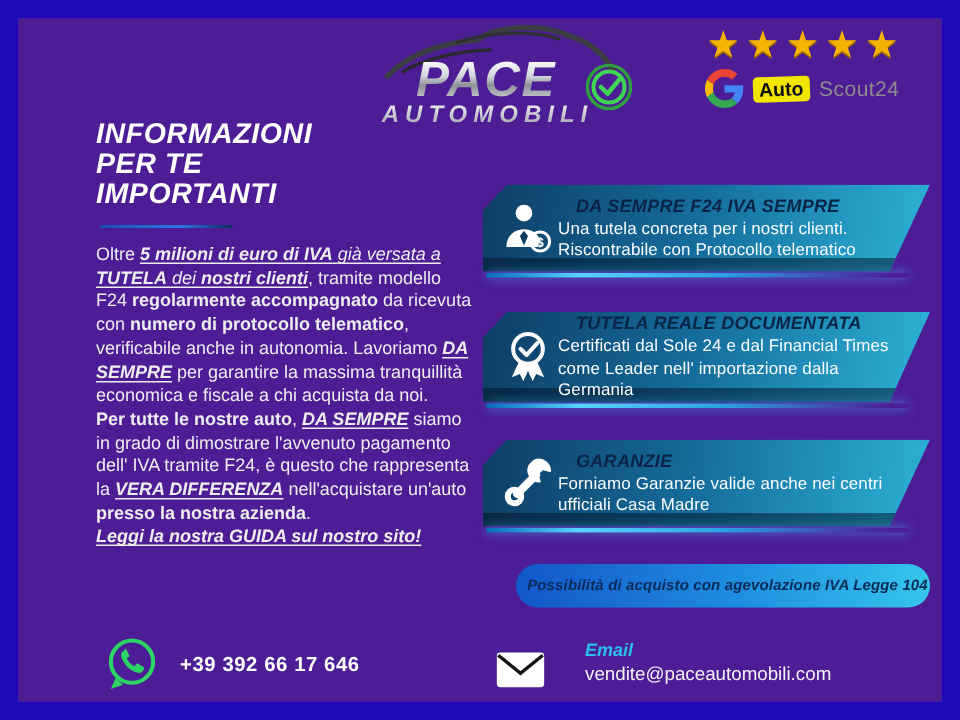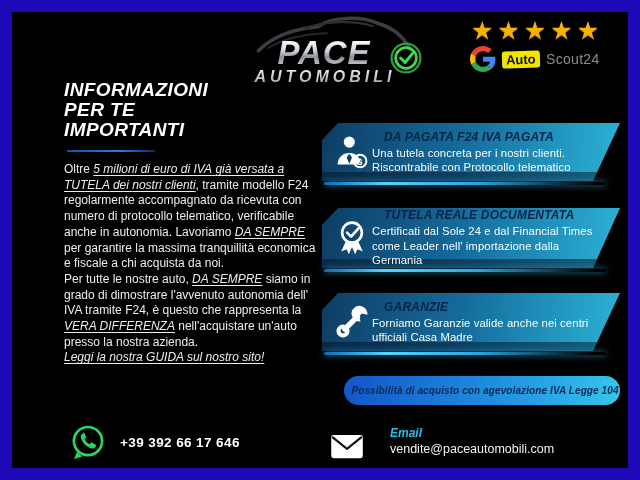--- a/index.html
+++ b/index.html
@@ -1,18 +1,18 @@
 <!DOCTYPE html>
 <html><head>
 <meta charset="utf-8">
 <style>
   * { margin:0; padding:0; box-sizing:border-box; }
   html,body { width:640px; height:480px; }
   body { font-family:"Liberation Sans", sans-serif; background:#1d09b7; position:relative; overflow:hidden; }
-  .canvas { position:absolute; inset:12px; background:#000000; overflow:hidden;padding-left:45px; }
+  .canvas { position:absolute; inset:12px; background:#4c1d95; overflow:hidden;padding-left:45px; }
 
   
   .logo-wrap { position:absolute; left:238px; top:0; width:170px; height:80px; text-align:center; }
   .car-svg { position:absolute; left:4px; top:2px; width:160px; height:40px; }
   .brand-name { position:absolute; left:0; top:22px; width:148px; font-size:33px; font-weight:900; font-style:italic;
     letter-spacing:1px; background:linear-gradient(180deg,#ffffff 15%,#cfd3d8 45%,#8d9198 60%,#e8eaec 100%);
     -webkit-background-clip:text; background-clip:text; color:transparent; }
   .brand-sub { position:absolute; left:2px; top:56px; width:146px; font-size:16px; font-weight:700; font-style:italic;
     letter-spacing:4px; background:linear-gradient(180deg,#f2f3f5,#9a9ea5); -webkit-background-clip:text; background-clip:text; color:transparent; }
   .brand-check { position:absolute; right:-4px; top:28px; width:36px; height:36px; }
@@ -27,21 +27,21 @@
   .scout-label { color:#8c8c8c; font-size:14px; letter-spacing:.3px; }
 
   
   .heading { position:absolute; left:52px; top:68px; color:#fff; font-weight:800; font-style:italic;
     font-size:19px; line-height:20px; letter-spacing:.4px; }
   .divider { position:absolute; left:55px; top:138px; width:88px; height:2px;
     background:linear-gradient(90deg,#1250b0,#2c7ae6 60%,#0c2a60); }
   .info-text { position:absolute; left:52px; top:150px; width:254px; color:#ededed;
     font-size:12px; line-height:15.7px; }
   .info-text p { margin:0; }
-  .b { font-weight:400; } .i { font-style:italic; } .u { text-decoration:underline; text-underline-offset:2px; }
+  .b { font-weight:700; } .i { font-style:italic; } .u { text-decoration:underline; text-underline-offset:2px; }
 
   
   .cards { position:absolute; left:310px; top:0; width:298px; height:456px; }
   .card { position:absolute; left:0; width:298px; height:58px;
     background:linear-gradient(180deg, rgba(0,0,0,0) calc(100% - 9px), rgba(2,18,36,.5) calc(100% - 9px)),
                linear-gradient(97deg,#0e3d64 0%,#156d9d 48%,#2cb2d6 100%);
     clip-path:polygon(16px 0, 100% 0, calc(100% - 27px) 100%, 0 100%, 0 17px);
     display:flex; align-items:center; }
   .card-glow { position:absolute; left:2px; width:282px; height:3px; border-radius:2px;
     background:linear-gradient(90deg,#0b6cb9 0%,#55d4ff 22%,#2aa4e0 55%, rgba(5,10,15,0) 96%);
@@ -108,38 +108,38 @@
 
   <div class="heading">
     <div>INFORMAZIONI</div>
     <div>PER TE</div>
     <div>IMPORTANTI</div>
   </div>
   <div class="divider"></div>
 
   <div class="info-text">
     <p><span>Oltre </span><span class="b i u">5 milioni di euro di IVA</span><span class="u"> </span><span class="i u">già versata a </span><span class="b i u">TUTELA</span><span class="i u"> dei </span><span class="b i u">nostri clienti</span><span>, tramite modello F24 </span><span class="b">regolarmente accompagnato</span><span> da ricevuta con </span><span class="b">numero di protocollo telematico</span><span>, verificabile anche in autonomia. Lavoriamo </span><span class="b i u">DA SEMPRE</span><span> per garantire la massima tranquillità economica e fiscale a chi acquista da noi.</span></p>
-    <p><span class="b">Per tutte le nostre auto</span><span>, </span><span class="b i u">DA SEMPRE</span><span> siamo in grado di dimostrare l'avvenuto autonomia dell' IVA tramite F24, è questo che rappresenta la </span><span class="b i u">VERA DIFFERENZA</span><span> nell'acquistare un'auto </span><span class="b">presso la nostra azienda</span><span>.</span></p>
+    <p><span class="b">Per tutte le nostre auto</span><span>, </span><span class="b i u">DA SEMPRE</span><span> siamo in grado di dimostrare l'avvenuto pagamento dell' IVA tramite F24, è questo che rappresenta la </span><span class="b i u">VERA DIFFERENZA</span><span> nell'acquistare un'auto </span><span class="b">presso la nostra azienda</span><span>.</span></p>
     <p><span class="b i u">Leggi la nostra GUIDA sul nostro sito!</span></p>
   </div>
 
   <div class="cards">
 
     <div class="card" style="top:111px">
       <div class="card-icon">
         <svg width="36" height="38" viewBox="0 0 40 40">
           <circle cx="17" cy="9" r="6.2" fill="#fff"></circle>
           <path d="M4 34 c0-8 6-13 13-13 c6 0 10 3 12 8 l-2 5 z" fill="#fff"></path>
           <path d="M17 22 l-3 4 3 7 3-7 z" fill="#0e3d64"></path>
           <circle cx="29" cy="30" r="7" fill="none" stroke="#fff" stroke-width="2.2"></circle>
           <text x="29" y="34" font-size="10" font-weight="bold" fill="#fff" text-anchor="middle">$</text>
         </svg>
       </div>
       <div class="card-body">
-        <div class="card-title">DA PAGATA F24 IVA PAGATA</div>
+        <div class="card-title">DA SEMPRE F24 IVA SEMPRE</div>
         <div class="card-line">Una tutela concreta per i nostri clienti.</div>
         <div class="card-line">Riscontrabile con Protocollo telematico</div>
       </div>
     </div>
     <div class="card-glow" style="top:170px"></div>
 
     <div class="card" style="top:196px; height:60px">
       <div class="card-icon">
         <svg width="36" height="40" viewBox="0 0 40 42">
           <circle cx="20" cy="15" r="11" fill="none" stroke="#fff" stroke-width="3"></circle>

